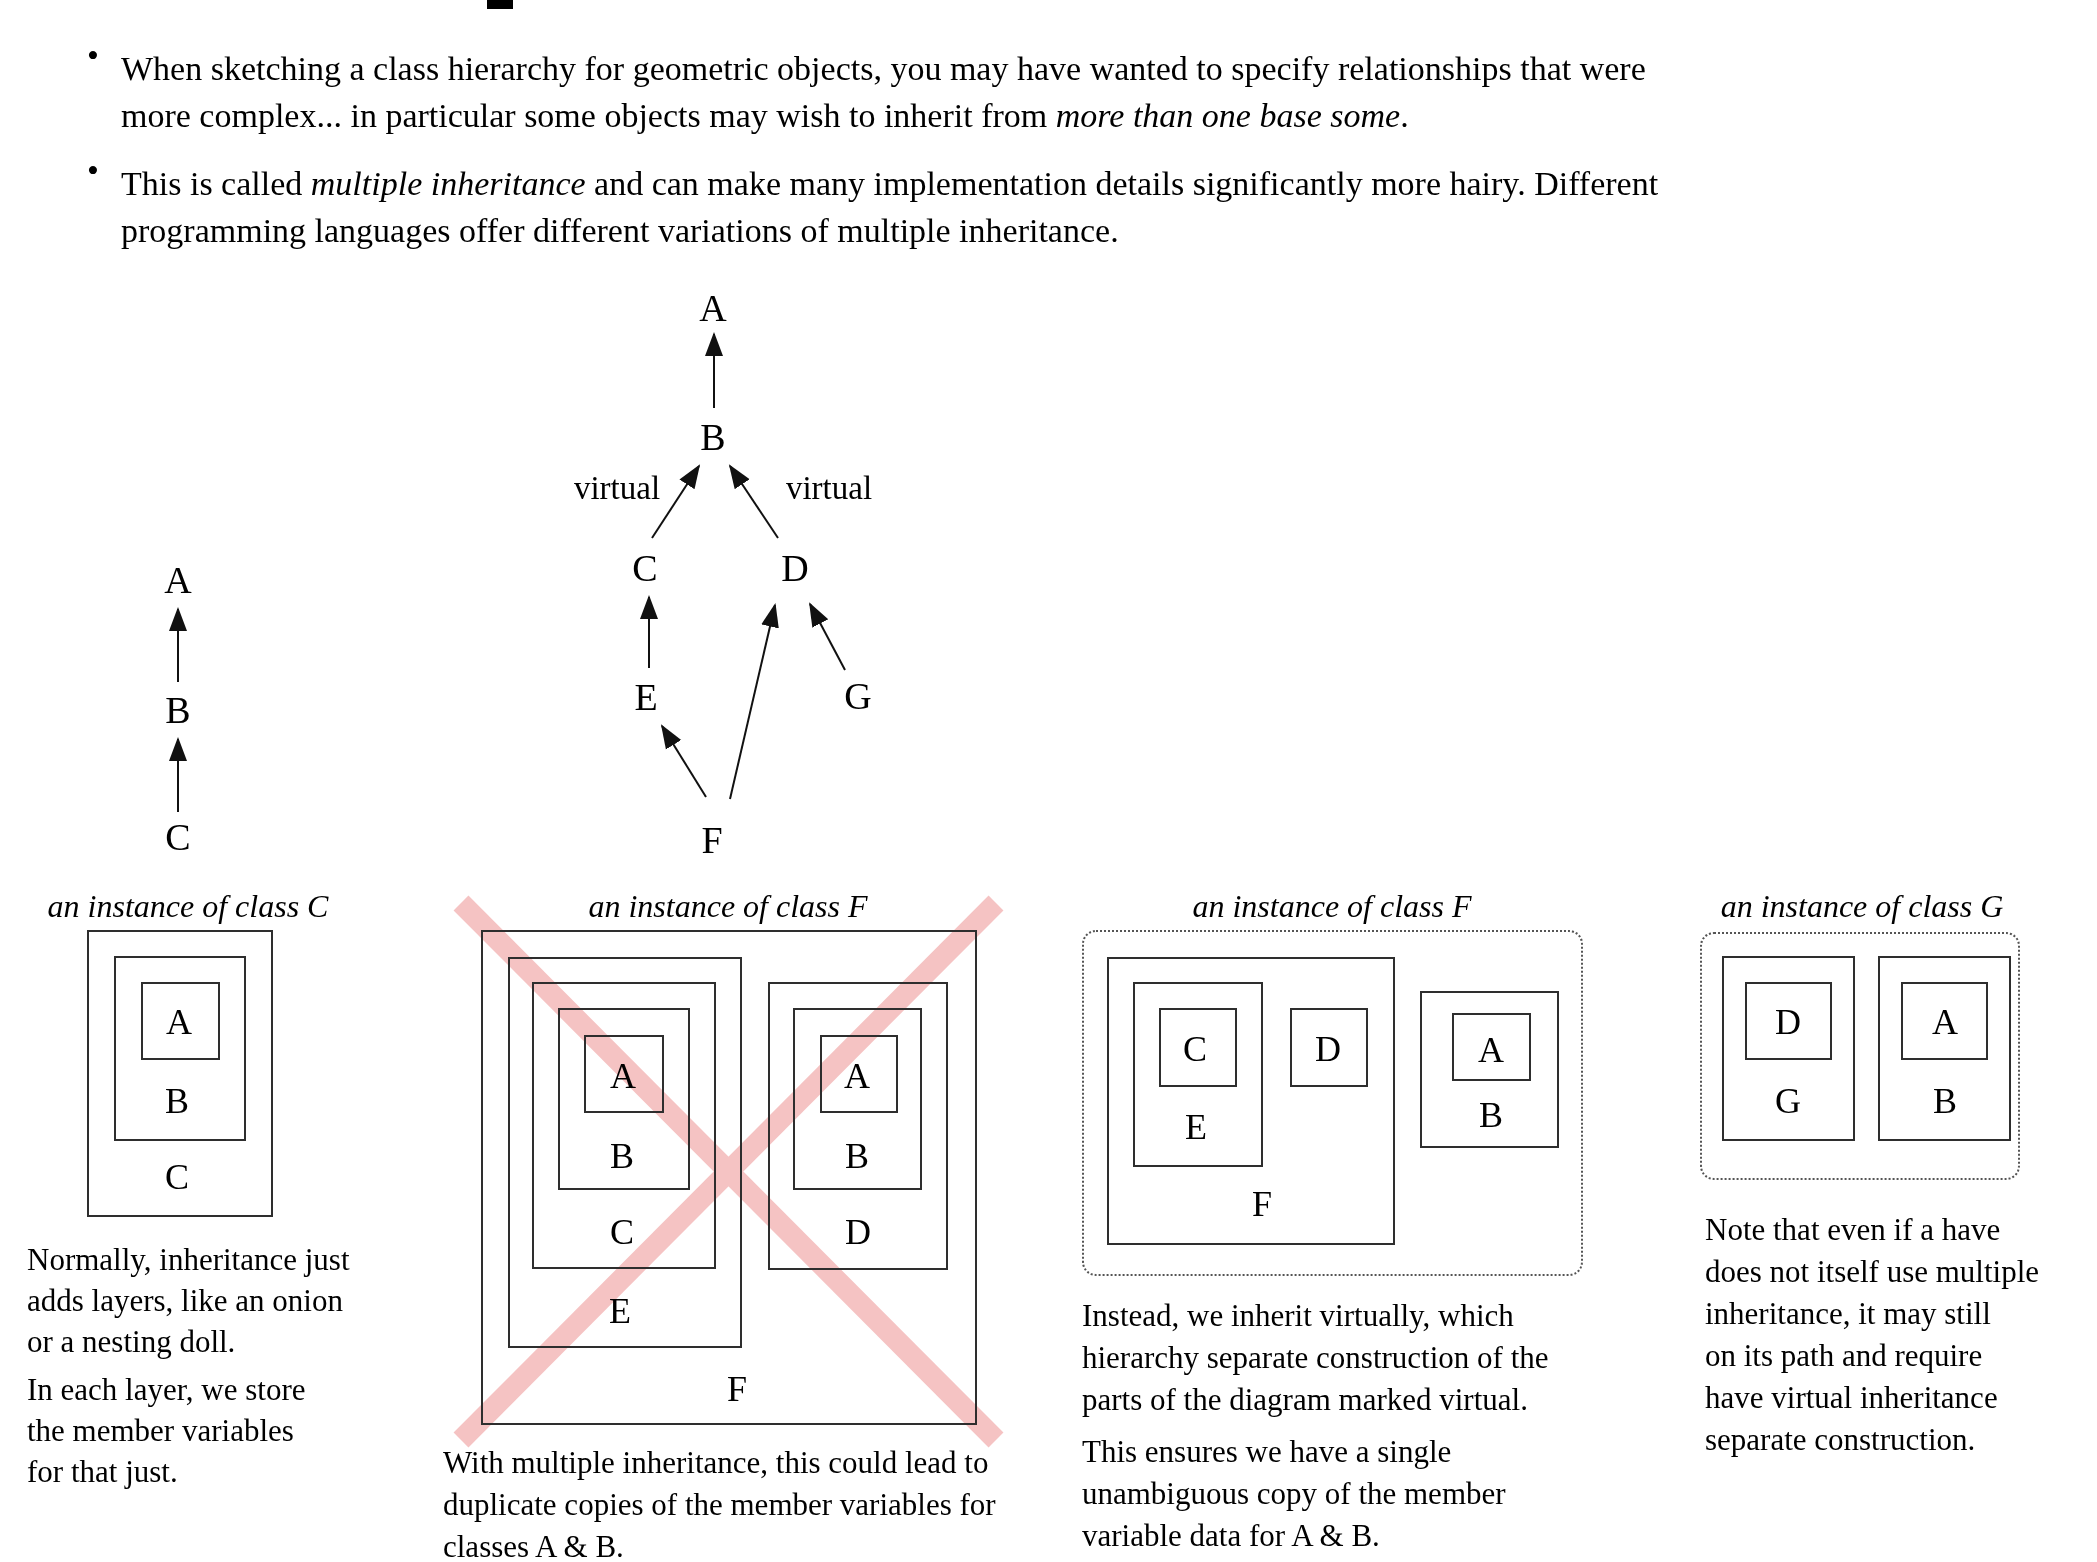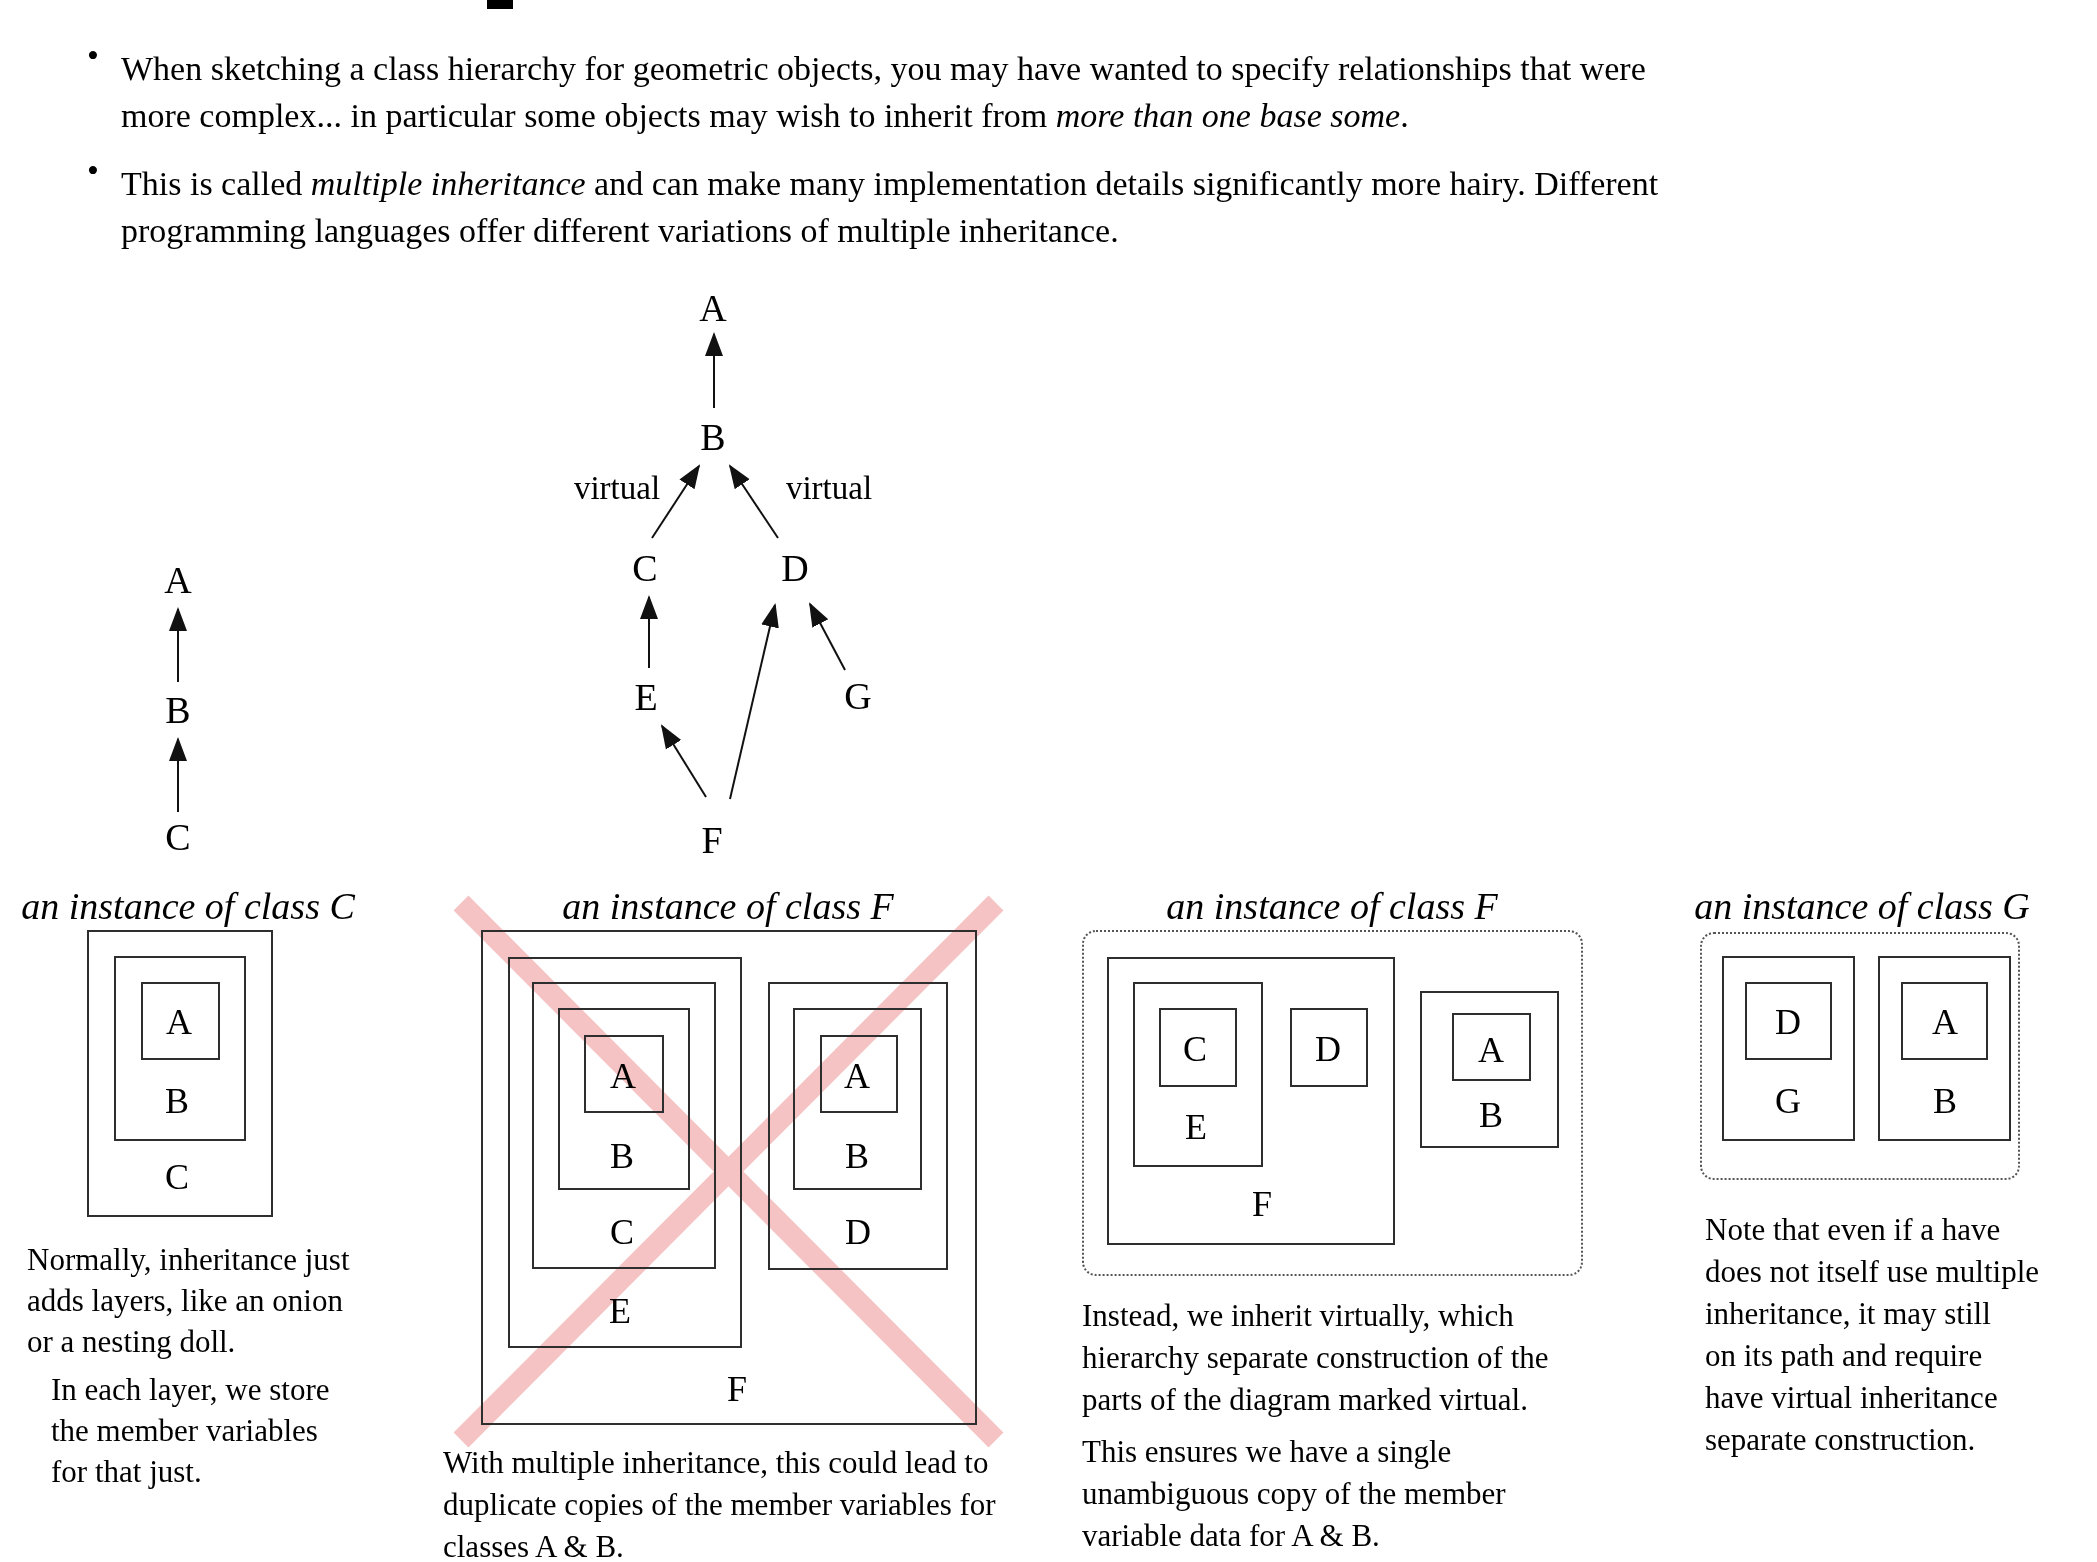--- a/index.html
+++ b/index.html
@@ -41,21 +41,21 @@
     line-height: 1;
     z-index: 3;
     white-space: nowrap;
   }
   .node { font-size: 38px; }
   .virtual-lbl { font-size: 33px; }
   .ititle {
     position: absolute;
     transform: translate(-50%, -50%);
     font-style: italic;
-    font-size: 38px;
+    font-size: 32px;
     line-height: 1;
     z-index: 3;
     white-space: nowrap;
   }
   .cap {
     position: absolute;
     font-size: 31px;
     line-height: 42px;
     z-index: 3;
     white-space: nowrap;
@@ -144,21 +144,21 @@
   <div class="box" style="left:114px; top:956px; width:132px; height:185px;"></div>
   <div class="box" style="left:141px; top:982px; width:79px; height:78px;"></div>
   <span class="lbl" style="left:179px; top:1022px;">A</span>
   <span class="lbl" style="left:177px; top:1101px;">B</span>
   <span class="lbl" style="left:177px; top:1177px;">C</span>
   <div class="cap" style="left:27px; top:1239px; line-height:41px;">
     <div>Normally, inheritance just</div>
     <div>adds layers, like an onion</div>
     <div>or a nesting doll.</div>
   </div>
-  <div class="cap" style="left:27px; top:1369px; line-height:41px;margin-left:24px;">
+  <div class="cap" style="left:27px; top:1369px; line-height:41px;">
     <div>In each layer, we store</div>
     <div>the member variables</div>
     <div>for that just.</div>
   </div>
 
   <span class="ititle" style="left:728px; top:906px;">an instance of class F</span>
   <div class="box" style="left:481px; top:930px; width:496px; height:495px;"></div>
   <div class="box" style="left:508px; top:957px; width:234px; height:391px;"></div>
   <div class="box" style="left:532px; top:982px; width:184px; height:287px;"></div>
   <div class="box" style="left:558px; top:1008px; width:132px; height:182px;"></div>

